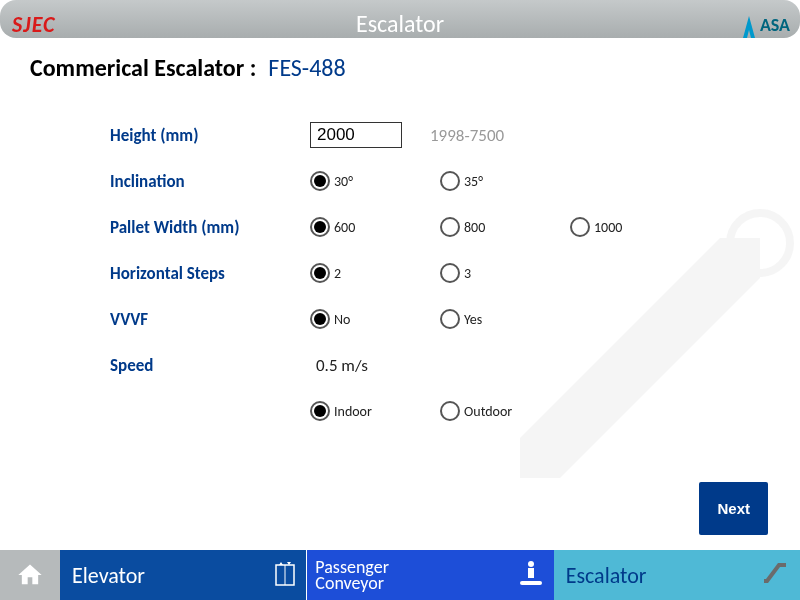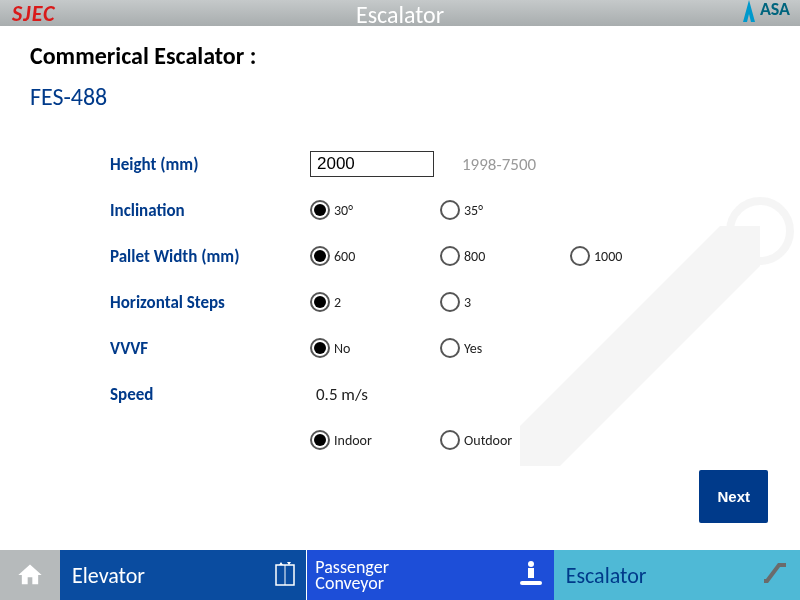--- a/index.html
+++ b/index.html
@@ -1,33 +1,33 @@
 <!DOCTYPE html>
 <html><head>
 <meta charset="utf-8">
 <style>
 * { margin: 0; padding: 0; box-sizing: border-box; }
 body { font-family: "Segoe UI", Calibri, Arial, sans-serif; width: 800px; height: 600px; overflow: hidden; background: #fff; position: relative; }
-.header { height: 26px; background: linear-gradient(to bottom, #c5c9ca, #a8adae); display: flex; align-items: flex-start; position: relative; }
+.header { height: 38px; background: linear-gradient(to bottom, #c5c9ca, #a8adae); display: flex; align-items: flex-end; position: relative; border-radius: 16px; }
 .logo-left { color: #d91a1a; font-weight: bold; font-size: 22px; font-style: italic; margin-left: 12px; letter-spacing: 1px; }
 .header-title { color: #fff; font-size: 24px; font-weight: 300; position: absolute; left: 50%; transform: translateX(-50%); }
 .logo-right { position: absolute; right: 10px; display: flex; align-items: flex-start; gap: 2px; }
 .logo-right svg { display: block; }
 .logo-right-text { color: #00657e; font-weight: bold; font-size: 18px; line-height: 1; }
 .logo-right-wrap { display: flex; flex-direction: column; align-items: flex-start; }
 
 .content { position: relative; height: 512px; padding: 15px 30px; }
-.title-row { display: flex; gap: 12px; margin-bottom: 30px; flex-direction: column; }
+.title-row { display: flex; gap: 12px; margin-bottom: 30px; }
 .title-black { font-size: 24px; font-weight: bold; color: #000; }
 .title-blue { font-size: 24px; color: #003a8a; }
 
 .form { margin-left: 80px; }
 .form-row { display: flex; align-items: center; height: 46px; }
 .form-label { color: #003a8a; font-weight: bold; font-size: 17px; width: 200px; }
-.height-input { width: 124px; height: 26px; border: 1px solid #333; font-size: 17px; padding: 2px 6px; }
+.height-input { width: 92px; height: 26px; border: 1px solid #333; font-size: 17px; padding: 2px 6px; }
 .hint { color: #999; font-size: 17px; margin-left: 28px; }
 .radio-group { display: flex; gap: 0; }
 .radio { display: flex; align-items: center; cursor: pointer; width: 130px; }
 .radio-circle { width: 20px; height: 20px; border: 2px solid #555; border-radius: 50%; display: flex; align-items: center; justify-content: center; margin-right: 4px; }
 .radio-circle.selected::after { content: ''; width: 12px; height: 12px; background: #000; border-radius: 50%; display: block; }
 .radio-label { font-size: 14px; color: #222; }
 .speed-val { font-size: 17px; color: #222; margin-left: 6px; }
 
 .next-btn { position: absolute; right: 32px; bottom: 15px; background: #003a8a; color: #fff; border: none; padding: 18px 18px; font-size: 15px; font-weight: bold; cursor: pointer; border-radius: 2px; }
 

